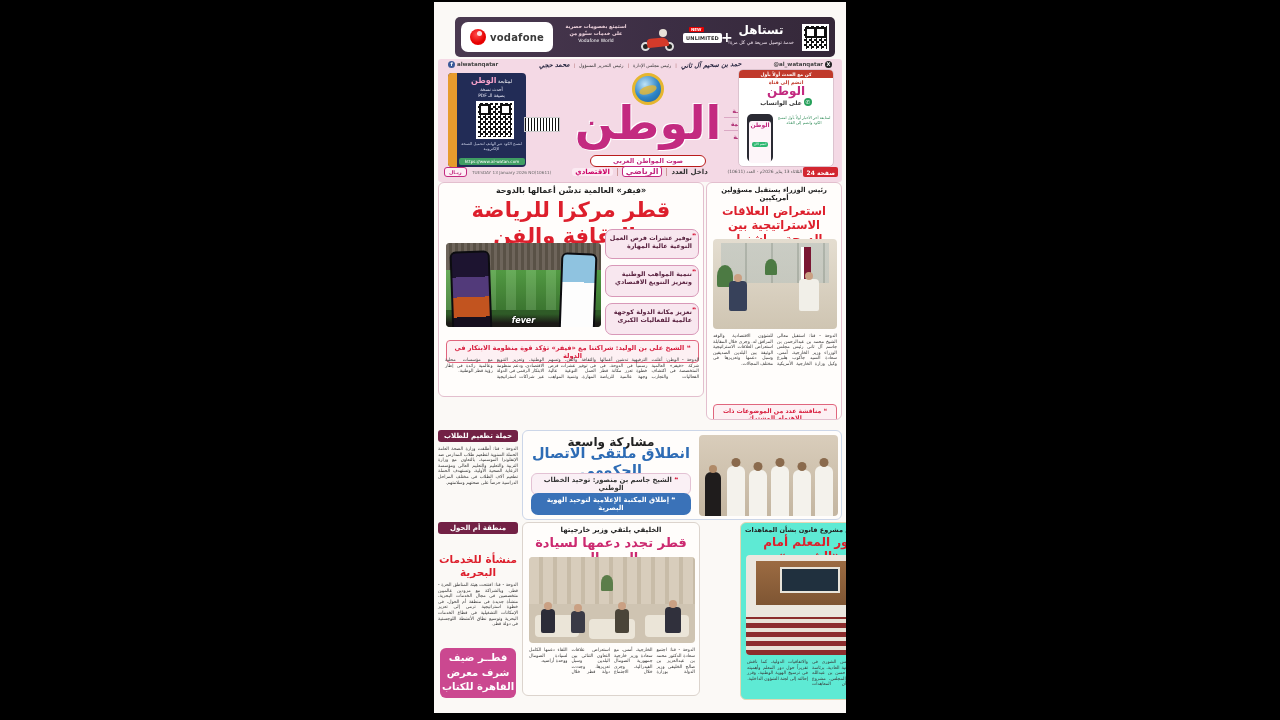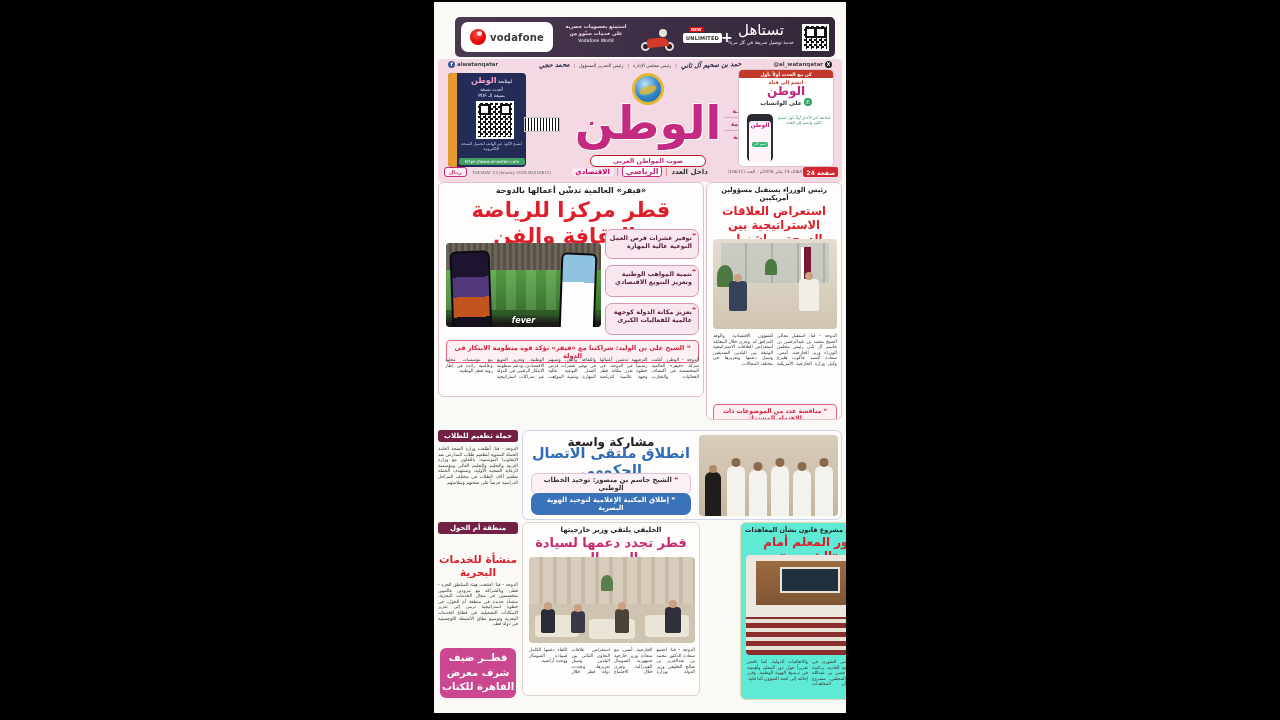--- a/index.html
+++ b/index.html
@@ -19,21 +19,21 @@
   .ad-promo .en{color:#fff;font-size:4.5px;font-weight:400;}
   .rider{left:184px;top:8px;width:40px;height:26px;}
   .rider .wheel{position:absolute;bottom:0;width:9px;height:9px;border:2px solid #ddd;border-radius:50%;background:#222;}
   .rider .body{position:absolute;left:8px;bottom:4px;width:22px;height:9px;background:#d43a2a;border-radius:4px 8px 2px 2px;transform:rotate(-6deg);}
   .rider .head{position:absolute;left:20px;bottom:14px;width:8px;height:8px;background:#e8e2d8;border-radius:50%;}
   .unl-wrap{left:228px;top:12px;width:46px;height:22px;}
   .unl-new{position:absolute;left:6px;top:-2px;background:#e60000;color:#fff;font-size:4px;font-weight:700;padding:0 2px;border-radius:1px;}
   .unl-pill{position:absolute;left:0;top:4px;background:#fff;color:#2c2c2c;font-size:5px;font-weight:800;padding:2px 3px;border-radius:2px;letter-spacing:.2px;}
   .unl-plus{position:absolute;left:38px;top:0px;color:#fff;font-size:14px;font-weight:800;}
   .ad-head{left:268px;top:4px;width:76px;text-align:center;color:#fff;}
-  .ad-headline{font-size:15px;font-weight:400;line-height:18px;}
+  .ad-headline{font-size:12px;font-weight:700;line-height:18px;}
   .ad-sub{font-size:4.8px;color:#f0e3ee;margin-top:1px;}
   .qr{background:conic-gradient(#101010 25%,#fff 0 50%,#101010 0 75%,#fff 0) 0 0/5px 5px;border:2px solid #fff;position:relative;}
   .qr:before,.qr:after{content:"";position:absolute;width:7px;height:7px;border:2px solid #101010;background:#fff;}
   .qr:before{left:1px;top:1px;} .qr:after{right:1px;top:1px;}
   .ad-qr{left:347px;top:7px;width:27px;height:27px;}
 
   
   .masthead{left:4px;top:57px;width:404px;height:123px;background:#f4d9e5;border-radius:3px;}
   .social{top:1px;left:0;width:100%;height:12px;font-size:5.5px;color:#444;font-weight:700;}
   .soc-ic{display:inline-block;width:7px;height:7px;border-radius:50%;color:#fff;font-size:5px;line-height:7px;text-align:center;vertical-align:middle;}

